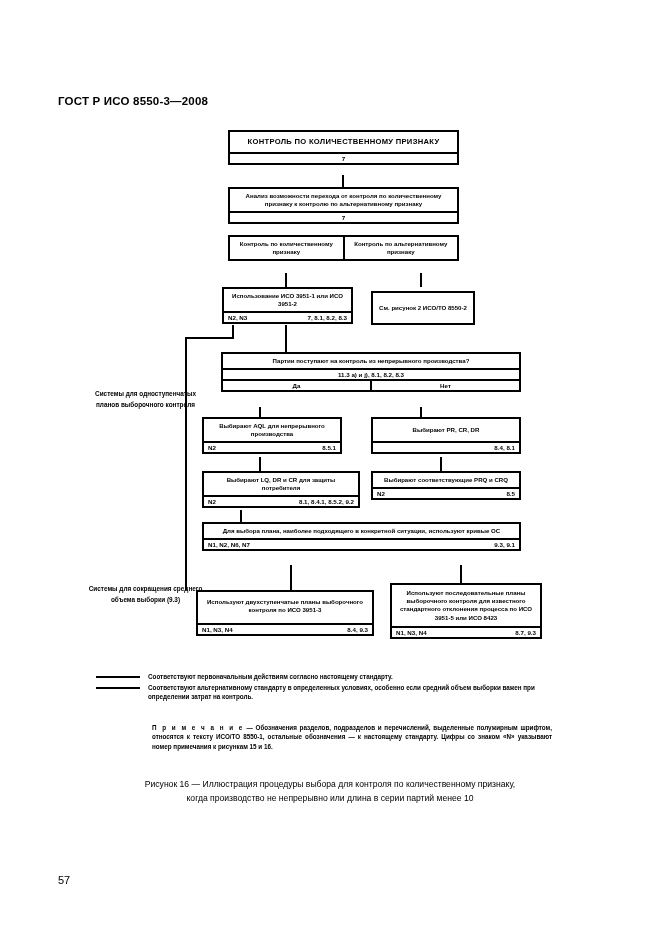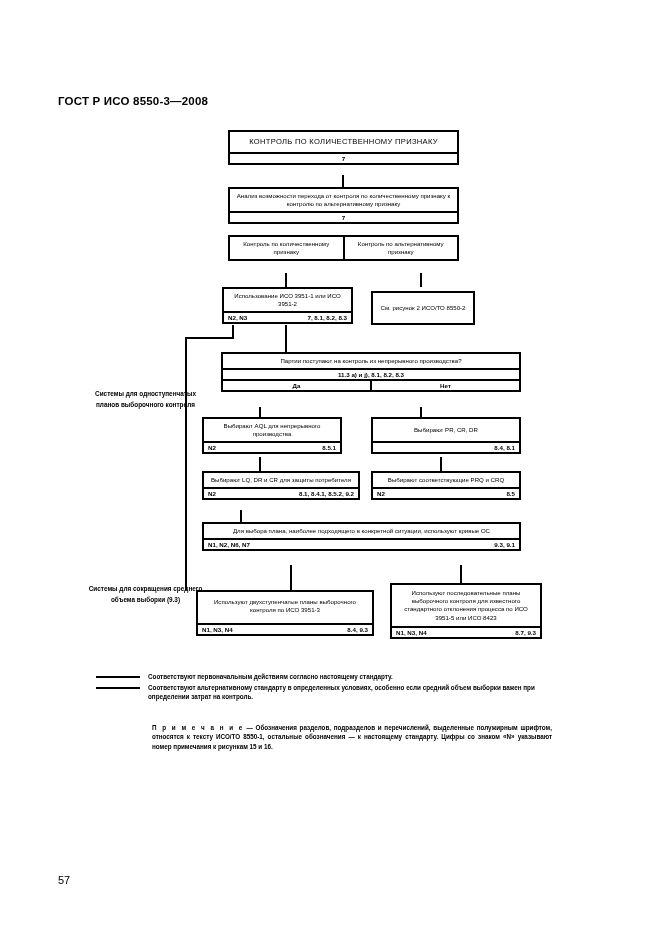--- a/index.html
+++ b/index.html
@@ -28,21 +28,21 @@
 
   
   .fbox {
     position: absolute;
     border: 2px solid #000;
     background: #fff;
   }
   .fbox .btitle {
     padding: 3px 4px 3px 4px;
     font-size: 6.1px;
-    font-weight: normal;
+    font-weight: bold;
     text-align: center;
     line-height: 1.35;
   }
   .fbox .bref {
     border-top: 2px solid #000;
     display: flex;
     justify-content: space-between;
     align-items: center;
     padding: 1px 4px;
     font-size: 6.2px;
@@ -269,16 +269,20 @@
           <div class="bar"></div>
         </div>
       <div class="legend-text">Соответствуют альтернативному стандарту в определенных условиях, особенно если средний объем выборки важен при определении затрат на контроль.</div>
     </div>
   </div>
 
   <div class="note">
     <span class="lbl">П р и м е ч а н и е</span><span> — Обозначения разделов, подразделов и перечислений, выделенные полужирным шрифтом, относятся к тексту ИСО/ТО 8550-1, остальные обозначения — к настоящему стандарту. Цифры со знаком «N» указывают номер примечания к рисункам 15 и 16.</span>
   </div>
 
+  <div class="caption">
+    <div>Рисунок 16 — Иллюстрация процедуры выбора для контроля по количественному признаку,</div>
+    <div>когда производство не непрерывно или длина в серии партий менее 10</div>
+  </div>
 
   <div class="page-number">57</div>
 
 </div>
 
 </body></html>

